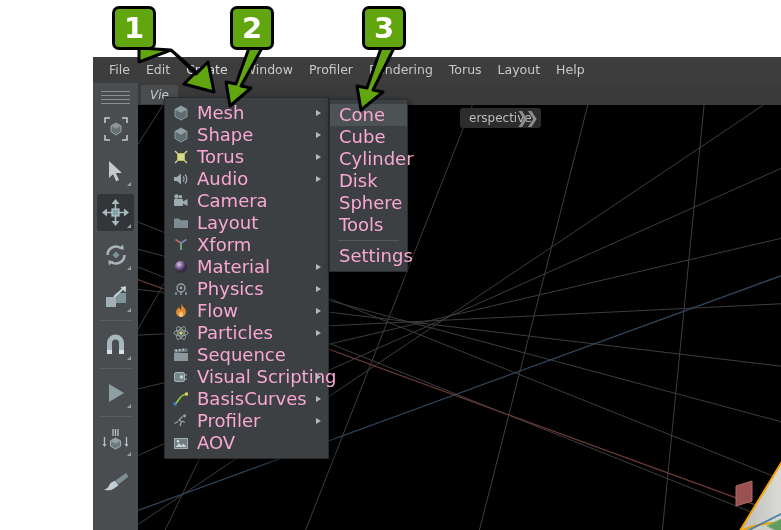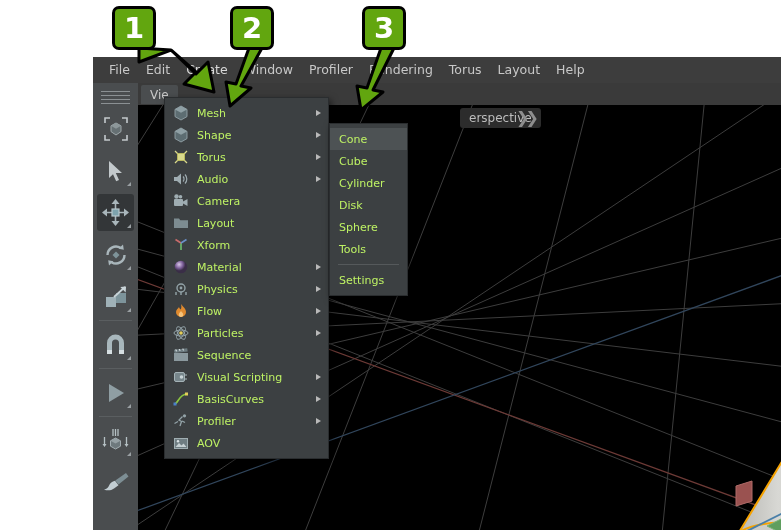--- a/index.html
+++ b/index.html
@@ -40,21 +40,21 @@
   .tsep{height:1px;background:#5a5e60;margin:2px 6px;}
   .corner{
     position:absolute;right:3px;bottom:3px;width:0;height:0;
     border-left:4px solid transparent;border-bottom:4px solid #9aa0a3;
   }
   
   .vpwrap{
     position:absolute;left:45px;top:26px;width:643px;height:447px;background:#222;
   }
   .vptabbar{
-    position:absolute;left:0;top:0;width:643px;height:22px;background:#3a3a3a;
+    position:absolute;left:0;top:0;width:643px;height:22px;background:#3a3a3a;font-style:italic;
   }
   .vptab{
     position:absolute;left:3px;top:2px;height:19px;padding:0 9px;
     background:#4a4d4f;color:#c8c8c8;font-size:12px;
     display:flex;align-items:center;border-radius:2px 2px 0 0;
   }
   .vpcanvas{
     position:absolute;left:0;top:22px;width:643px;height:425px;
     background:#000;overflow:hidden;
   }
@@ -67,31 +67,31 @@
     position:absolute;left:378px;top:3px;z-index:4;color:#8e8e8e;font-size:16px;
     letter-spacing:-4px;
   }
   
   .menu{
     position:absolute;background:#3c4042;border:1px solid #2a2d2f;
     box-shadow:2px 3px 7px rgba(0,0,0,.55);z-index:30;
     padding:4px 0;box-sizing:border-box;
   }
   #createMenu{left:71px;top:40px;width:165px;}
-  #meshMenu{left:236px;top:42px;width:79px;margin-top:24px;}
+  #meshMenu{left:236px;top:42px;width:79px;}
   .mrow{
     display:flex;align-items:center;height:22px;padding:0 6px;position:relative;
     box-sizing:border-box;
   }
   .mrow.sel{background:#4d5254;}
   .micon{
     width:20px;height:18px;margin-right:6px;flex:0 0 20px;
     display:flex;align-items:center;justify-content:center;
   }
-  .mlabel{color:#bef264;font-size:11px;white-space:nowrap;line-height:1;}
+  .mlabel{color:#f9a8d4;font-size:18px;white-space:nowrap;line-height:1;}
   .marrow{
     position:absolute;right:7px;top:50%;margin-top:-3px;width:0;height:0;
     border-top:3.5px solid transparent;border-bottom:3.5px solid transparent;
     border-left:5px solid #b9b9b9;
   }
   .msep{height:1px;background:#55595b;margin:4px 8px;}
   #meshMenu .mrow{padding-left:9px;}
   .badge{
     position:absolute;width:44px;height:44px;background:#62a60f;
     border:3px solid #000;border-radius:7px;

